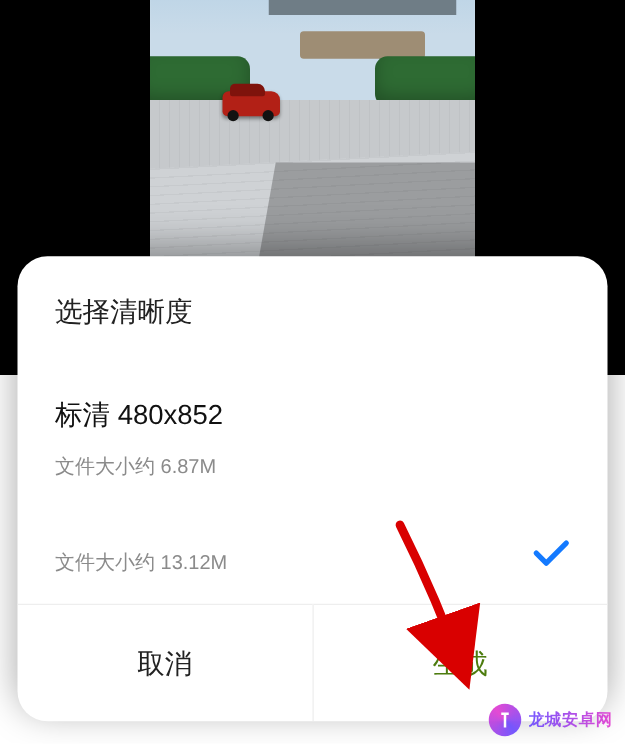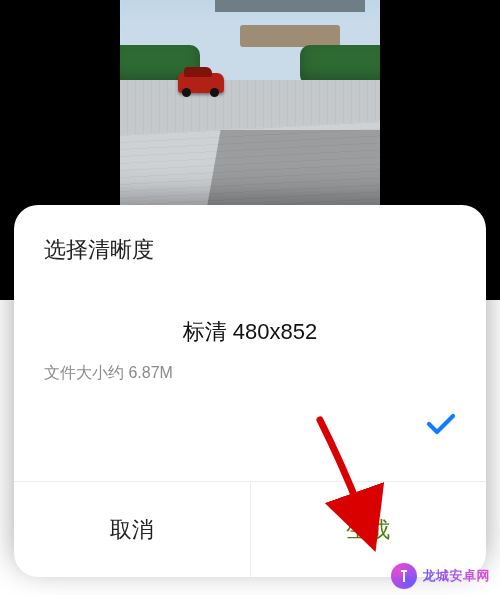--- a/index.html
+++ b/index.html
@@ -83,21 +83,21 @@
   }
   .sheet-title {
     padding: 30px 30px 34px 30px;
     font-size: 22px; color:#222;
   }
   .options { flex: 1; }
   .opt {
     padding: 18px 30px 22px 30px;
     position: relative;
   }
-  .opt .label { font-size: 22px; color:#111;text-align:center; }
+  .opt .label { font-size: 22px; color:#111; }
   .opt .sub   { font-size: 16px; color:#8b8b8b; margin-top: 16px; }
   .opt .check {
     position: absolute; right: 30px; top: 50%; transform: translateY(-50%);
   }
   .sheet-actions {
     display: flex; height: 96px;
   }
   .sheet-actions .seg {
     flex: 1; display:flex; align-items:center; justify-content:center;
     font-size: 22px; color:#222;
@@ -150,20 +150,21 @@
   <div class="sheet-title">选择清晰度</div>
 
   <div class="options">
 
     <div class="opt">
       <div class="label">标清 480x852</div>
       <div class="sub">文件大小约 6.87M</div>
     </div>
 
     <div class="opt">
+      <div class="sub">文件大小约 13.12M</div>
       <span class="check">
         <svg width="30" height="22" viewBox="0 0 30 22">
           <path d="M3 11 L11 19 L27 3" fill="none" stroke="#147aff" stroke-width="4.2" stroke-linecap="round" stroke-linejoin="round"></path>
         </svg>
       </span>
     </div>
 
   </div>
 
   <div class="sheet-actions">

